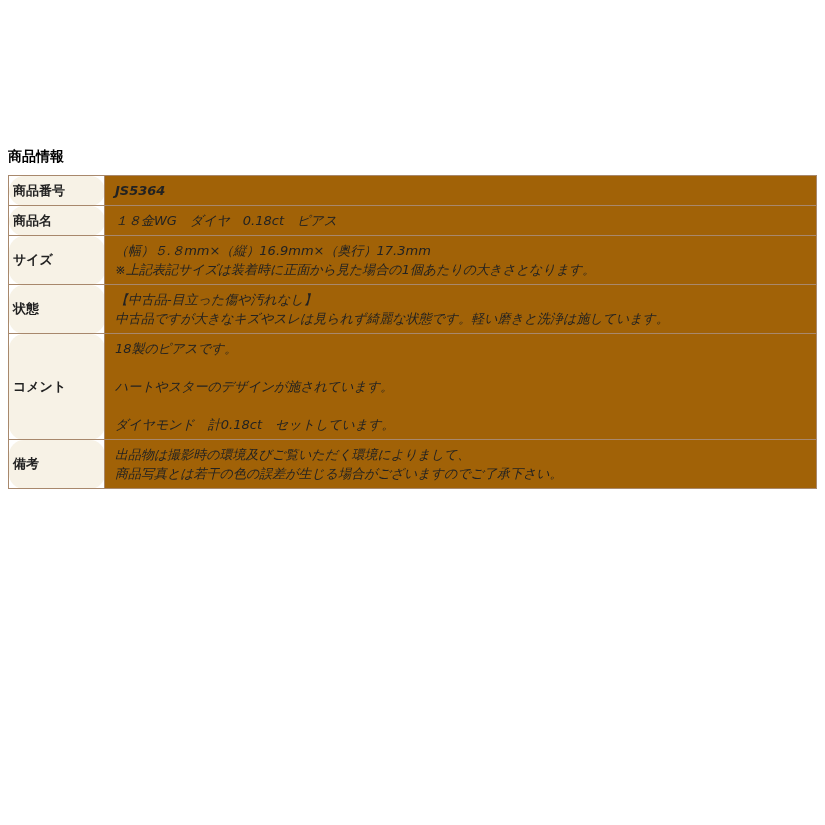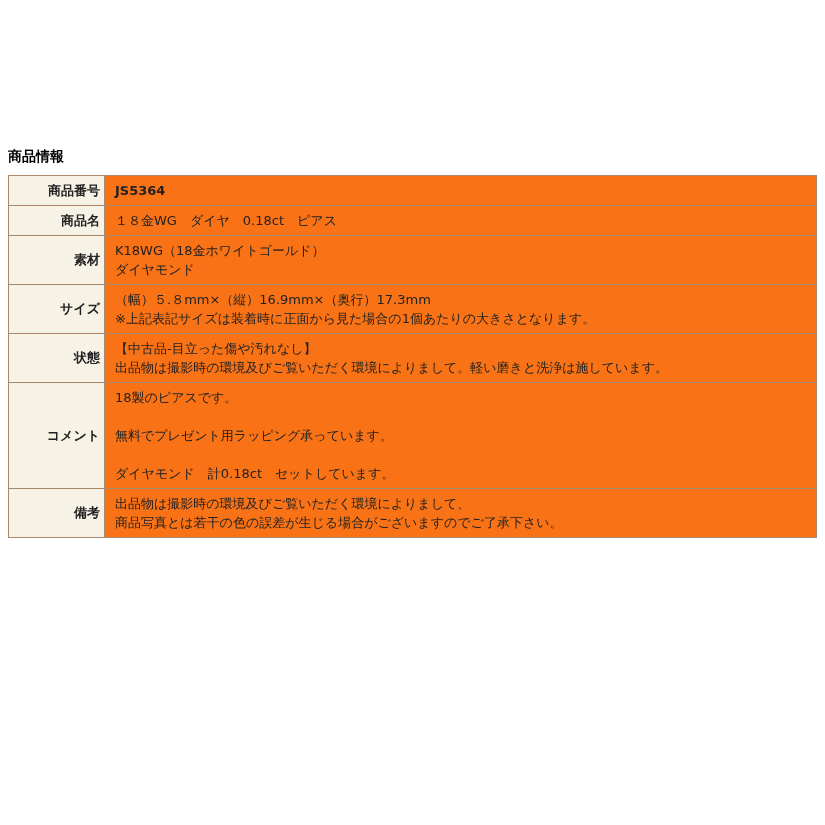--- a/index.html
+++ b/index.html
@@ -37,27 +37,29 @@
   }
   table.info-table th,
   table.info-table td {
     border: 1px solid var(--border-color);
     vertical-align: middle;
   }
   table.info-table th {
     width: 96px;
     background: var(--header-bg);
     font-weight: bold;
-    text-align: right;
+    text-align: left;
     padding: 5px 4px;
     font-size: 13px;
+    border-radius: 15px;
   }
   table.info-table td {
     padding: 5px 10px;
-    background: #f97316;
+    background: #a16207;
+    font-style: italic;
   }
   td .line {
     line-height: 19px;
     min-height: 19px;
     white-space: normal;
     word-break: break-all;
   }
   td.bold .line {
     font-weight: bold;
   }
@@ -76,46 +78,39 @@
             <div class="line">JS5364</div>
           </td>
         </tr>
         <tr>
           <th>商品名</th>
           <td>
             <div class="line">１８金WG　ダイヤ　0.18ct　ピアス</div>
           </td>
         </tr>
         <tr>
-          <th>素材</th>
-          <td>
-            <div class="line">K18WG（18金ホワイトゴールド）</div>
-            <div class="line">ダイヤモンド</div>
-          </td>
-        </tr>
-        <tr>
           <th>サイズ</th>
           <td>
             <div class="line">（幅）５.８mm×（縦）16.9mm×（奥行）17.3mm</div>
             <div class="line">※上記表記サイズは装着時に正面から見た場合の1個あたりの大きさとなります。</div>
           </td>
         </tr>
         <tr>
           <th>状態</th>
           <td>
             <div class="line">【中古品-目立った傷や汚れなし】</div>
-            <div class="line">出品物は撮影時の環境及びご覧いただく環境によりまして。軽い磨きと洗浄は施しています。</div>
+            <div class="line">中古品ですが大きなキズやスレは見られず綺麗な状態です。軽い磨きと洗浄は施しています。</div>
           </td>
         </tr>
         <tr>
           <th>コメント</th>
           <td>
             <div class="line">18製のピアスです。</div>
             <div class="line">&nbsp;</div>
-            <div class="line">無料でプレゼント用ラッピング承っています。</div>
+            <div class="line">ハートやスターのデザインが施されています。</div>
             <div class="line">&nbsp;</div>
             <div class="line">ダイヤモンド　計0.18ct　セットしています。</div>
           </td>
         </tr>
         <tr>
           <th>備考</th>
           <td>
             <div class="line">出品物は撮影時の環境及びご覧いただく環境によりまして、</div>
             <div class="line">商品写真とは若干の色の誤差が生じる場合がございますのでご了承下さい。</div>
           </td>

